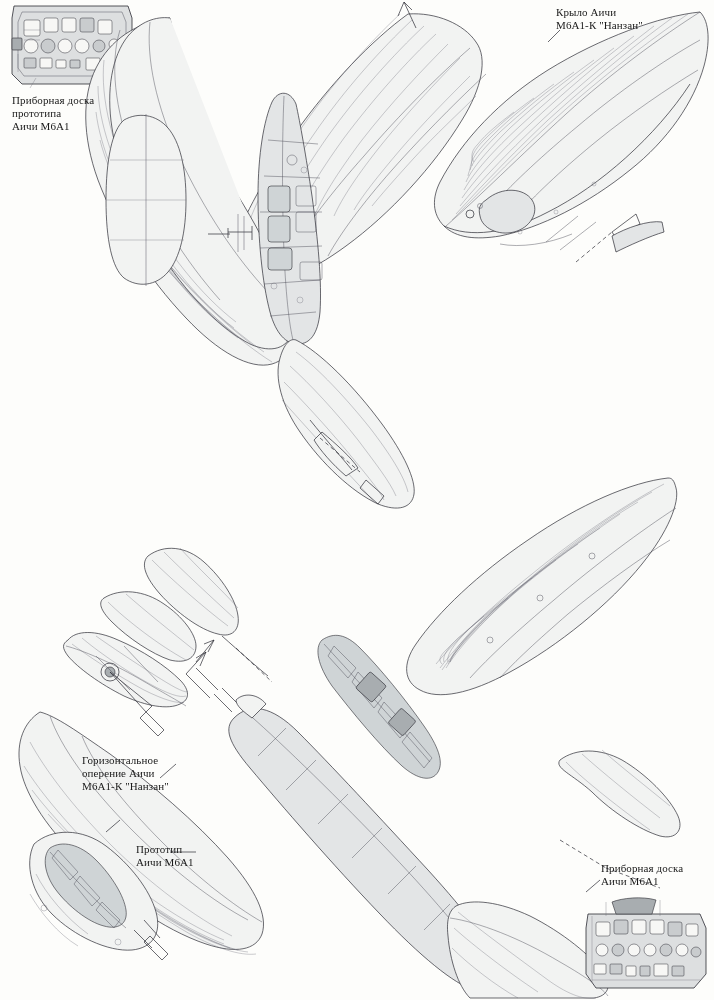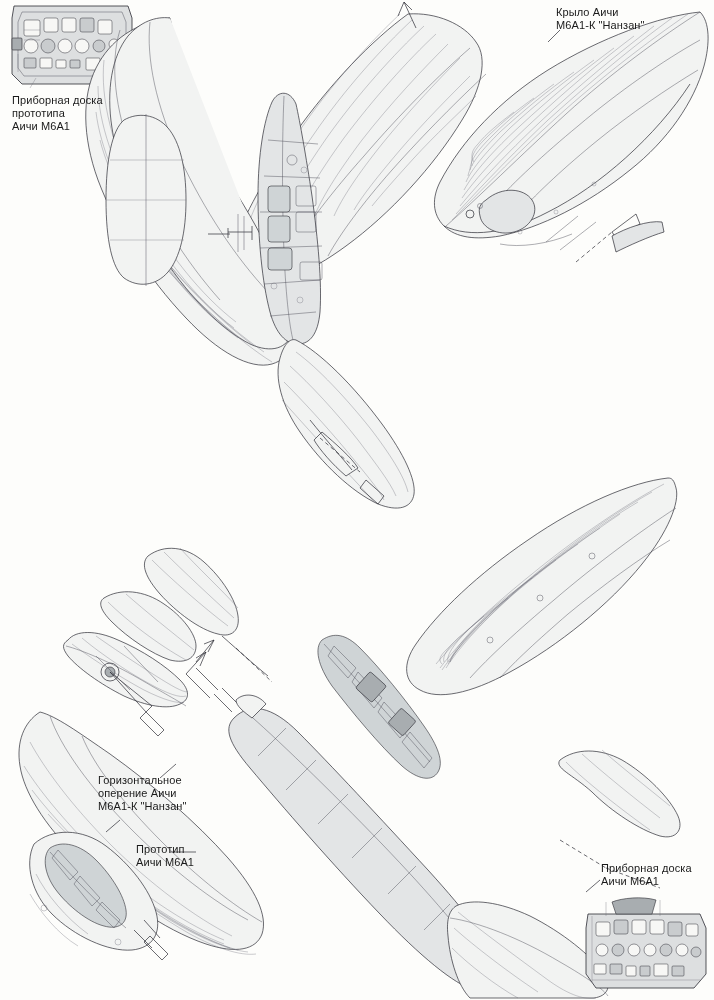--- a/index.html
+++ b/index.html
@@ -10,21 +10,21 @@
   #page {
     position: relative;
     width: 714px;
     height: 1000px;
     background: #fdfdfb;
     overflow: hidden;
     font-family: "Liberation Sans", sans-serif;
   }
   .caption {
     position: absolute;
-    font-family: Liberation Sans, sans-serif;
+    font-family: Liberation Serif, serif;
     font-size: 11px;
     line-height: 13px;
     color: #1a1a1a;
     white-space: pre-line;
     letter-spacing: 0.1px;
   }
   .caption.right { text-align: left; }
   svg.plate {
     position: absolute;
     left: 0;
@@ -335,21 +335,21 @@
     </g>
   </svg>
 
   <div class="caption" style="left:12px; top:94px; width:130px;">Приборная доска
 прототипа
 Аичи М6А1</div>
 
   <div class="caption right" style="left:556px; top:6px; width:150px;">Крыло Аичи
 М6А1-К "Нанзан"</div>
 
-  <div class="caption" style="left:98px; top:754px; width:130px;margin-top:20px;">Горизонтальное
+  <div class="caption" style="left:82px; top:754px; width:130px;">Горизонтальное
 оперение Аичи
 М6А1-К "Нанзан"</div>
 
   <div class="caption" style="left:136px; top:843px; width:110px;">Прототип
 Аичи М6А1</div>
 
   <div class="caption right" style="left:601px; top:862px; width:112px;">Приборная доска
 Аичи М6А1</div>
 
 </div>

